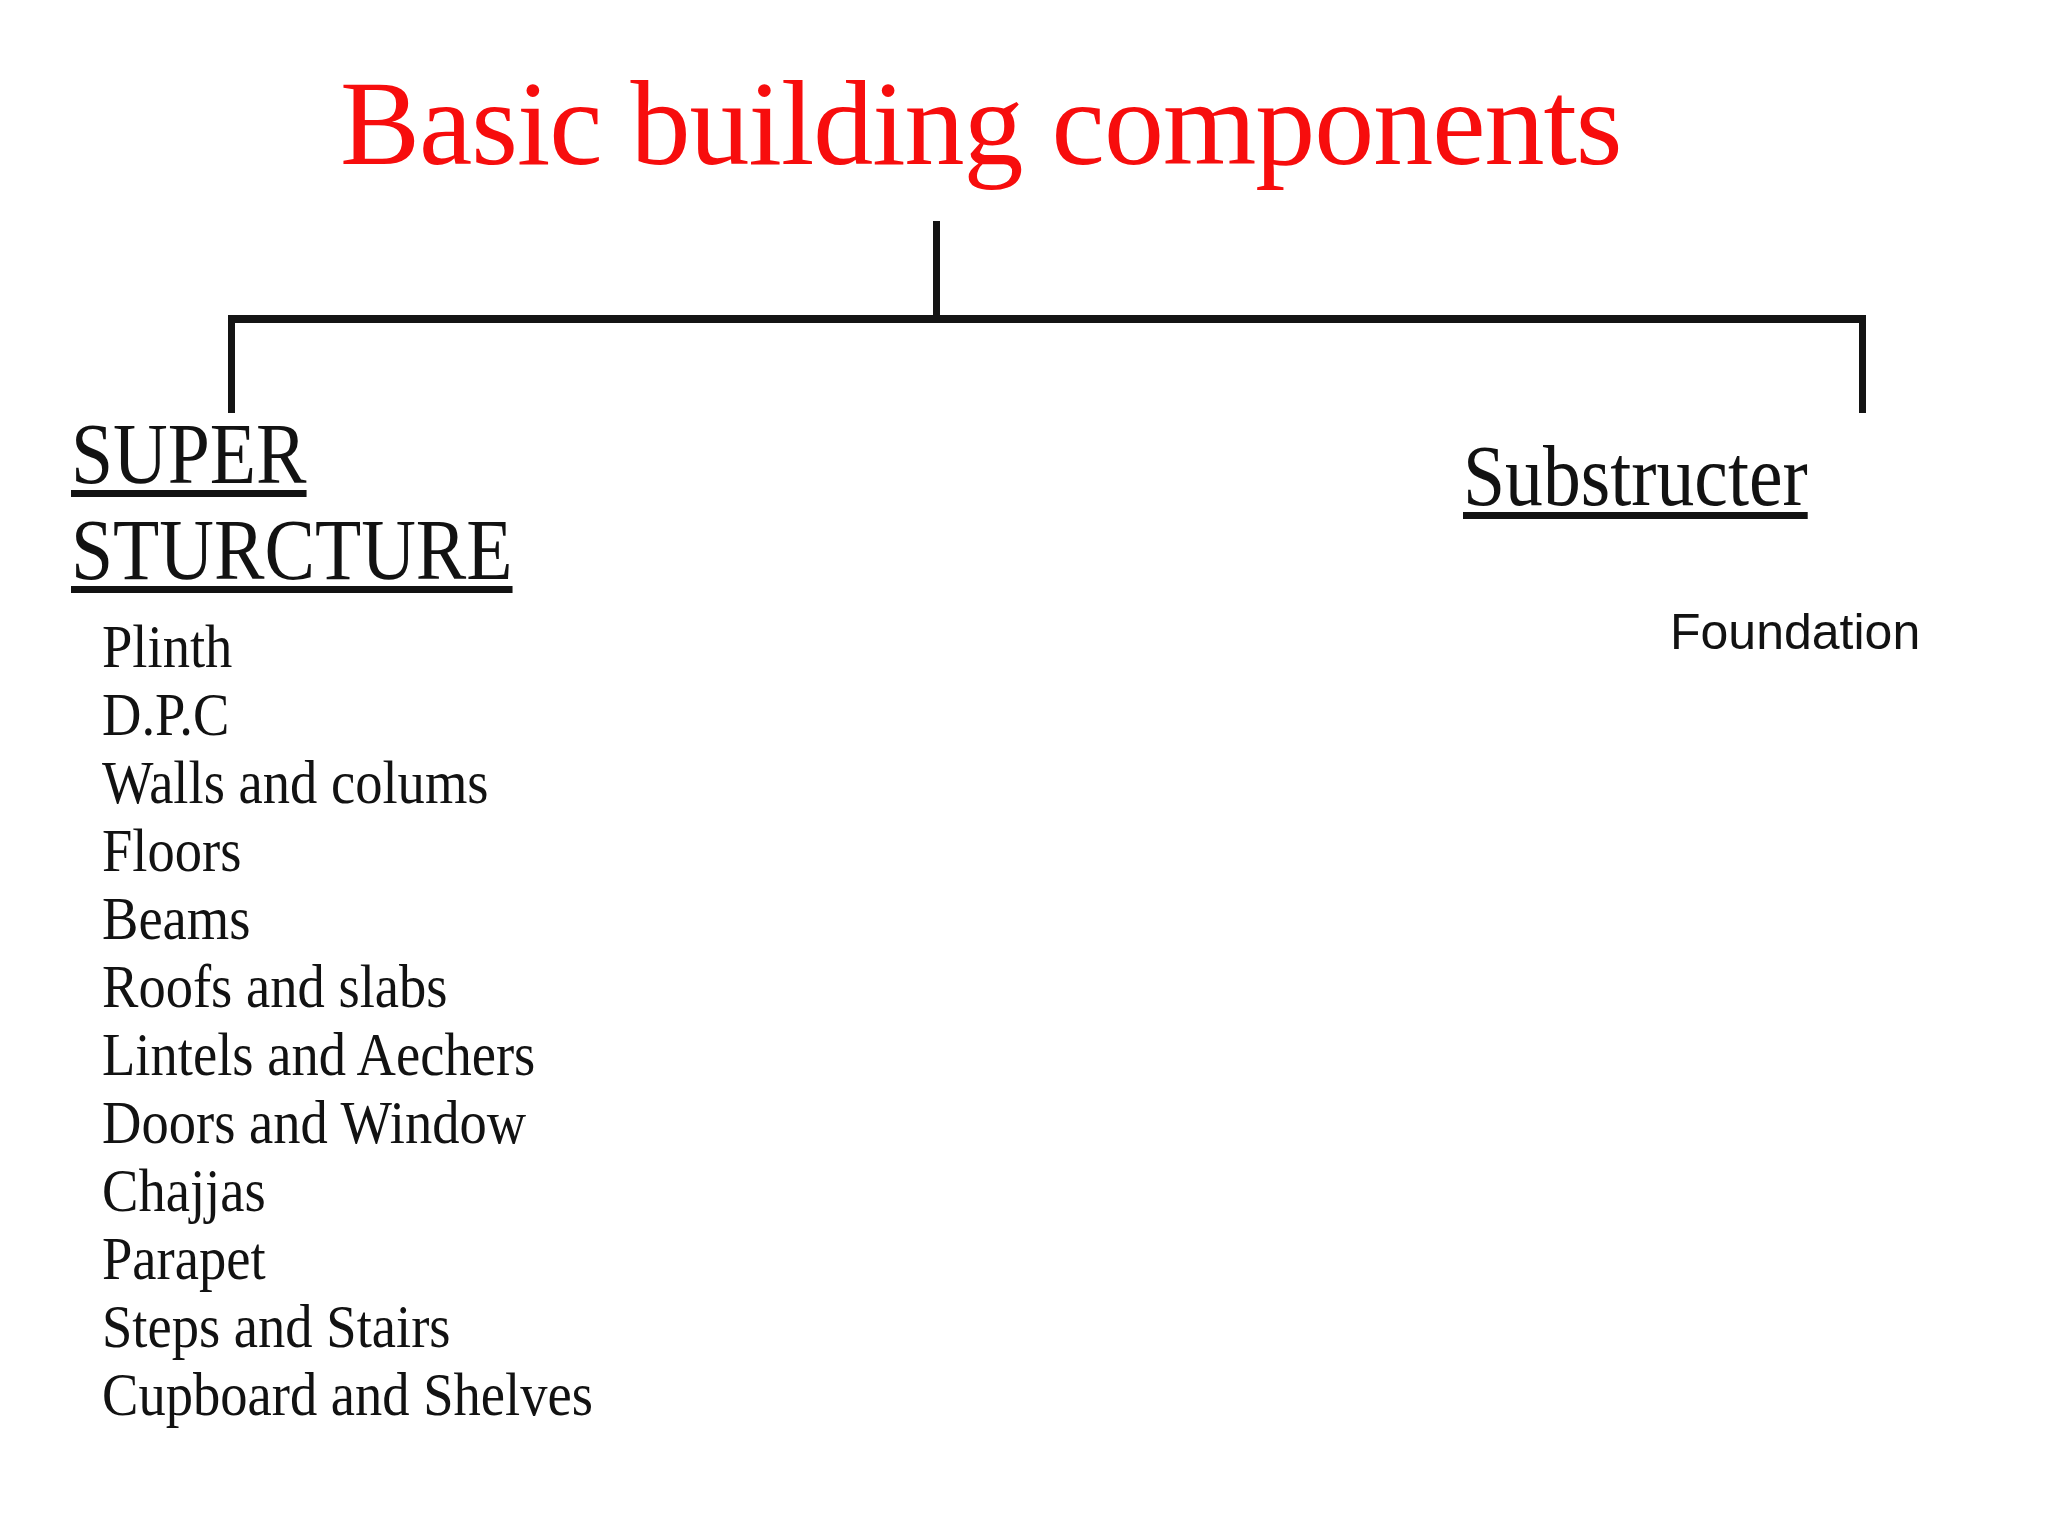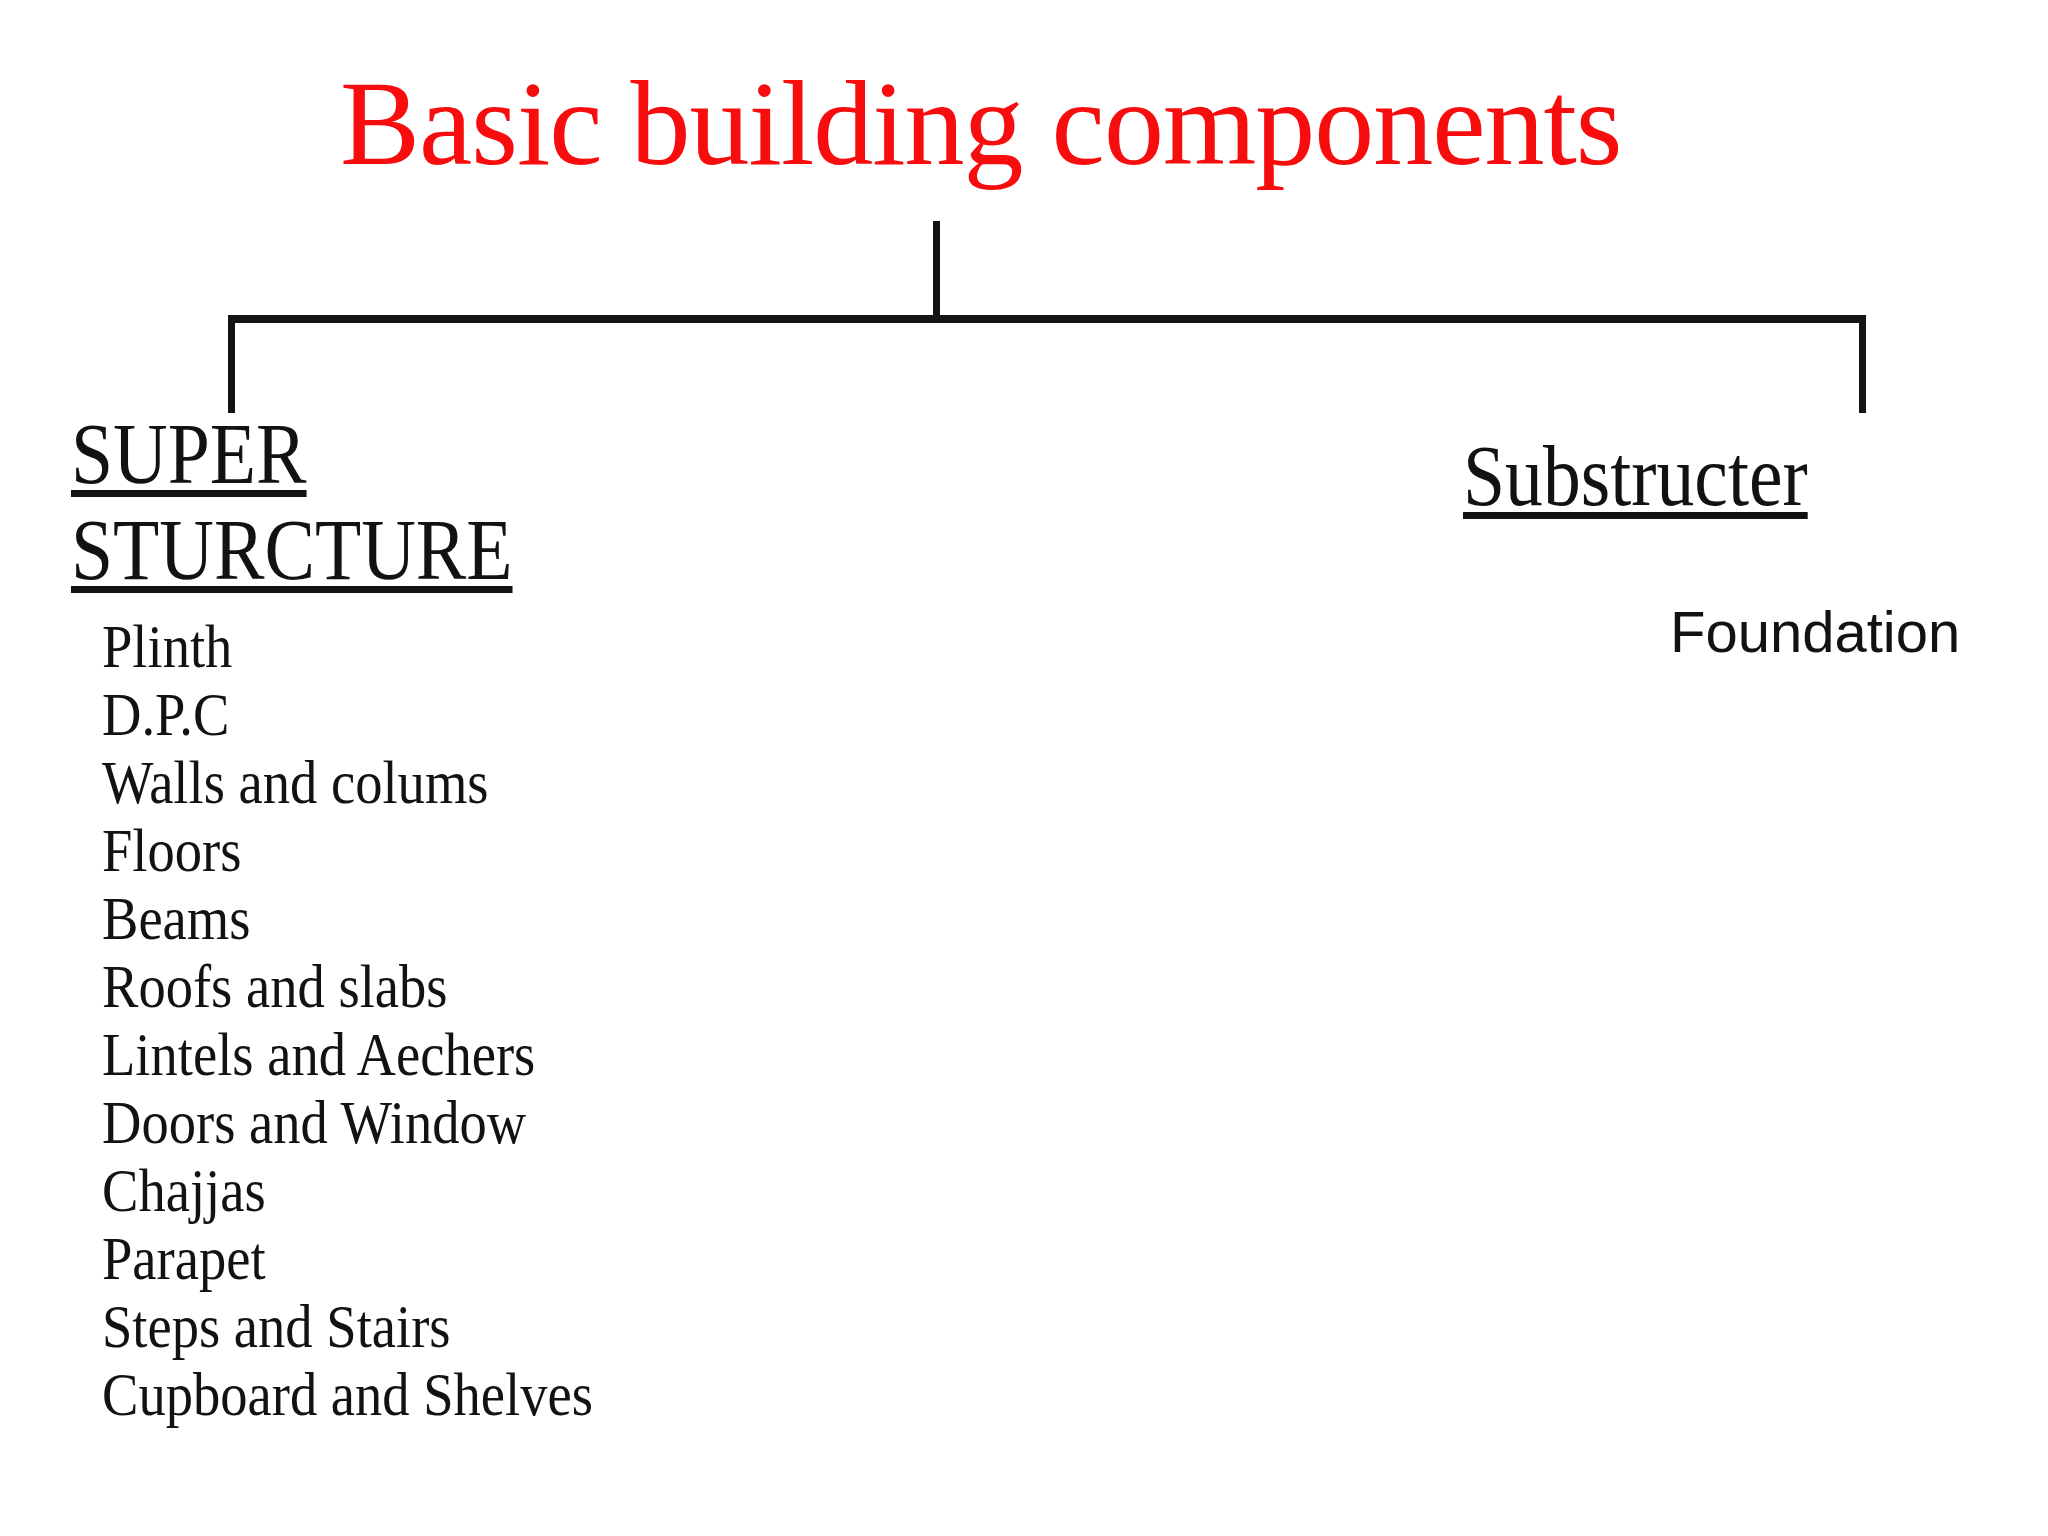--- a/index.html
+++ b/index.html
@@ -50,21 +50,21 @@
     left:102px;top:612px;
     font-size:62px;line-height:68px;
     transform:scaleX(0.88);
     transform-origin:0 0;
     white-space:nowrap;
   }
 
   .foundation-label{
     left:1670px;top:606px;
     font-family:"Liberation Sans","DejaVu Sans",sans-serif;
-    font-size:58px;line-height:52px;
+    font-size:50px;line-height:52px;
     white-space:nowrap;
   }
 </style>
 </head>
 <body>
 
 <div class="abs slide-title" style="color: rgb(247, 13, 13);">Basic building components</div>
 
 <div class="abs connector conn-stem" style="background-color: rgb(20, 20, 20);"></div>
 <div class="abs connector conn-hline" style="background-color: rgb(20, 20, 20);"></div>

